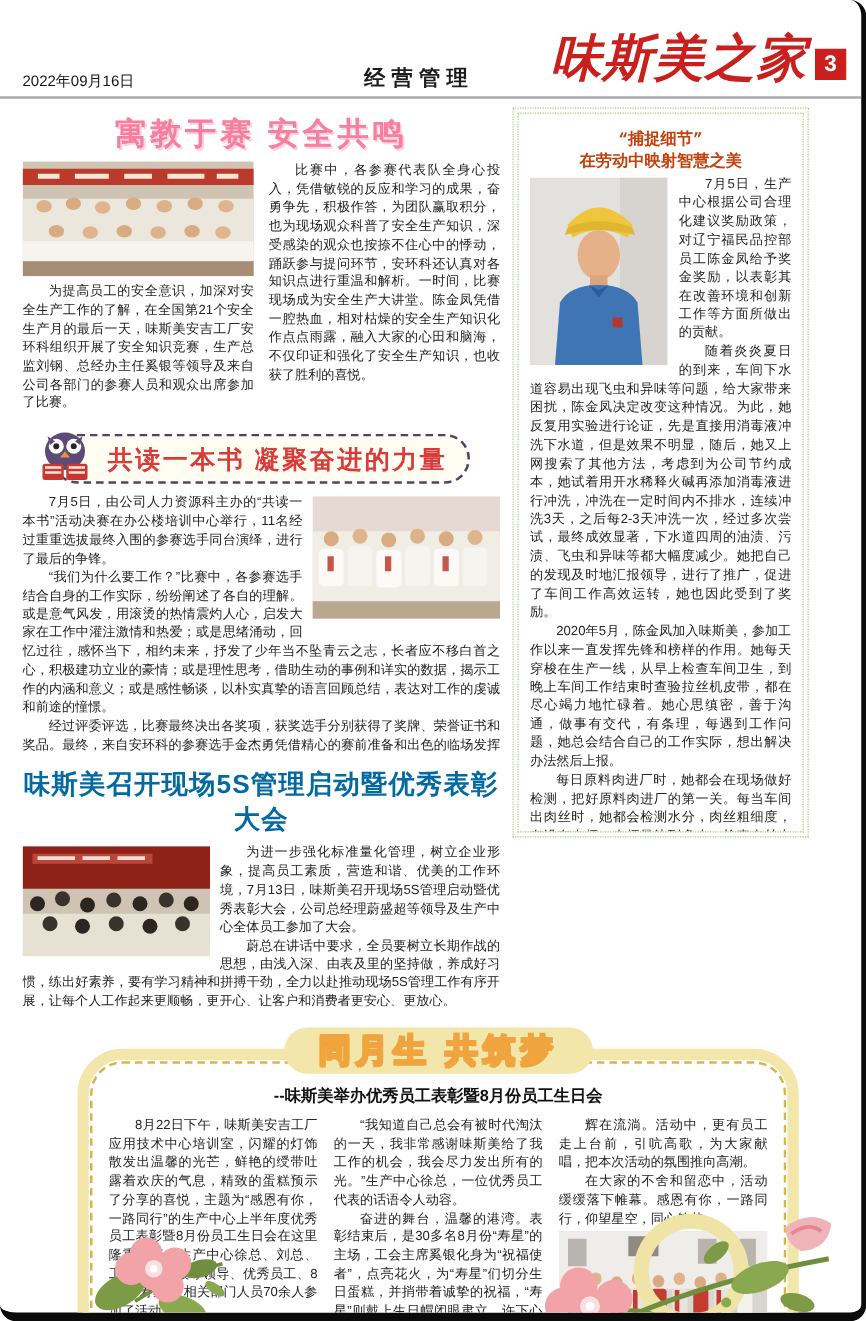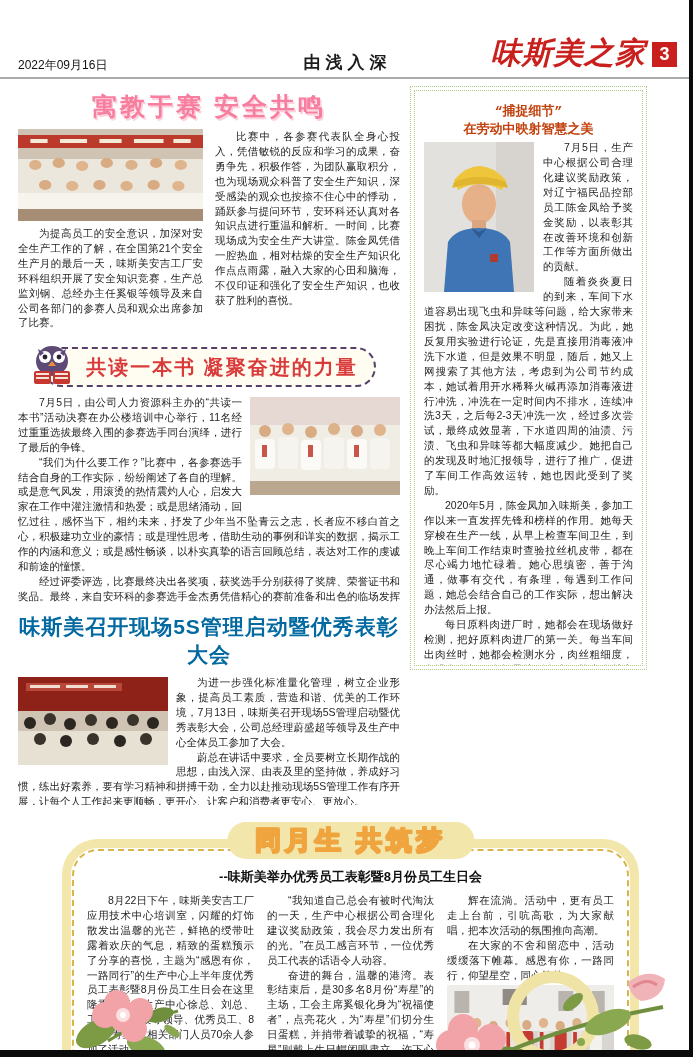--- a/index.html
+++ b/index.html
@@ -1,25 +1,25 @@
 <!DOCTYPE html>
 <html><head>
 <meta charset="utf-8">
 <style>
   html,body{margin:0;padding:0;background:#ffffff;}
   .page{position:relative;width:693px;height:1057px;background:#fff;overflow:hidden;
         box-sizing:border-box;border-right:4px solid #0b0b0b;border-bottom:7px solid #0b0b0b;
-        font-family:"Liberation Sans",sans-serif;color:#1c1c1c;}
+        font-family:"Liberation Sans",sans-serif;color:#1c1c1c;border-radius:13px;}
   
   .hdr{display:flex;align-items:flex-end;height:74px;padding:0 12px 3px 18px;border-bottom:2px solid #ababab;}
   .hdr .h-left{flex:1;font-size:12px;color:#111;}
   .hdr .h-mid{flex:1;text-align:center;font-size:17px;font-weight:bold;letter-spacing:5px;}
   .hdr .h-right{flex:1;text-align:right;white-space:nowrap;}
   .masthead{font-family:"DejaVu Serif",serif;font-style:italic;font-weight:bold;
-            font-size:30px;color:#c9201d;letter-spacing:1px;}
+            font-size:40px;color:#c9201d;letter-spacing:1px;}
   .pagenum{display:inline-block;width:25px;height:25px;background:#c9201d;color:#fff;
            font-size:18px;font-weight:bold;text-align:center;line-height:25px;margin-left:6px;vertical-align:3px;}
   
   .main{display:flex;gap:10px;padding:7px 42px 0 18px;}
   .col-left{width:382px;flex:none;}
   .col-right{flex:1;height:584px;box-sizing:border-box;border:1px dotted #aecb87;padding:3px;overflow:hidden;}
   .green-inner{border:1px dotted #aecb87;height:100%;box-sizing:border-box;padding:6px 9px;overflow:hidden;}
   
   .body{font-size:10.5px;line-height:1.42;text-align:justify;color:#232323;}
   .body p{margin:0;text-indent:2em;}
@@ -62,21 +62,21 @@
   .flower-left{left:6px;bottom:34px;}
   .flower-right{right:-44px;bottom:10px;}
 </style>
 </head>
 <body>
 
 <div class="page">
 
   <div class="hdr">
     <div class="h-left">2022年09月16日</div>
-    <div class="h-mid">由浅入深</div>
+    <div class="h-mid">经营管理</div>
     <div class="h-right">
       <span class="masthead">味斯美之家</span><span class="pagenum">3</span>
     </div>
   </div>
 
   <div class="main">
 
     <div class="col-left">
 
       <section>
@@ -223,21 +223,21 @@
   <section class="bottom">
     <div class="frame">
       <div class="b-title">同月生 共筑梦</div>
       <div class="b-sub">--味斯美举办优秀员工表彰暨8月份员工生日会</div>
       <div class="b-cols">
         <div class="b-col">
           <p>8月22日下午，味斯美安吉工厂应用技术中心培训室，闪耀的灯饰散发出温馨的光芒，鲜艳的绶带吐露着欢庆的气息，精致的蛋糕预示了分享的喜悦，主题为“感恩有你，一路同行”的生产中心上半年度优秀员工表彰暨8月份员工生日会在这里隆重举行。生产中心徐总、刘总、工会主席奚银等领导、优秀员工、8月份“寿星”及相关部门人员70余人参加了活动。</p>
           <p>活动中，25名优秀员工依次走上颁奖台，生产中心各部门负责人分别为他们披上绶带，发放纪念品。这些优秀员工是生产中心各部门的精英和骨干代表，也是味斯美众多优秀员工的缩影。他们在各自的岗位上恪尽职守，用智慧和汗水践行着味斯美人开拓进取、敬业奉献的职业态度，他们发挥着旗帜和榜样的力量，带动更多的员工奋勇争先。随后，获奖员工代表纷纷发表感言，用纯朴而真挚的话语表达了感恩之心和激昂斗志，希望和公司携手同心，砥砺前行。</p>
         </div>
         <div class="b-col">
-          <p>“我知道自己总会有被时代淘汰的一天，生产中心根据公司合理化建议奖励政策，我会尽力发出所有的光。”在员工感言环节，一位优秀员工代表的话语令人动容。</p>
+          <p>“我知道自己总会有被时代淘汰的一天，我非常感谢味斯美给了我工作的机会，我会尽力发出所有的光。”生产中心徐总，一位优秀员工代表的话语令人动容。</p>
           <p>奋进的舞台，温馨的港湾。表彰结束后，是30多名8月份“寿星”的主场，工会主席奚银化身为“祝福使者”，点亮花火，为“寿星”们切分生日蛋糕，并捎带着诚挚的祝福，“寿星”则戴上生日帽闭眼肃立，许下心愿，工作人员还为“寿星”们送上精美的礼物和生日卡。</p>
 
         </div>
         <div class="b-col">
           <p>辉在流淌。活动中，更有员工走上台前，引吭高歌，为大家献唱，把本次活动的氛围推向高潮。</p>
           <p>在大家的不舍和留恋中，活动缓缓落下帷幕。感恩有你，一路同行，仰望星空，同心筑梦。</p>
           <svg class="photo5" viewBox="0 0 180 98" preserveAspectRatio="none">
             <rect width="180" height="98" fill="#d9d6d1"></rect>
             <rect width="180" height="46" fill="#efedea"></rect>
             <rect x="8" y="6" width="16" height="22" fill="#b9b5ae"></rect>

